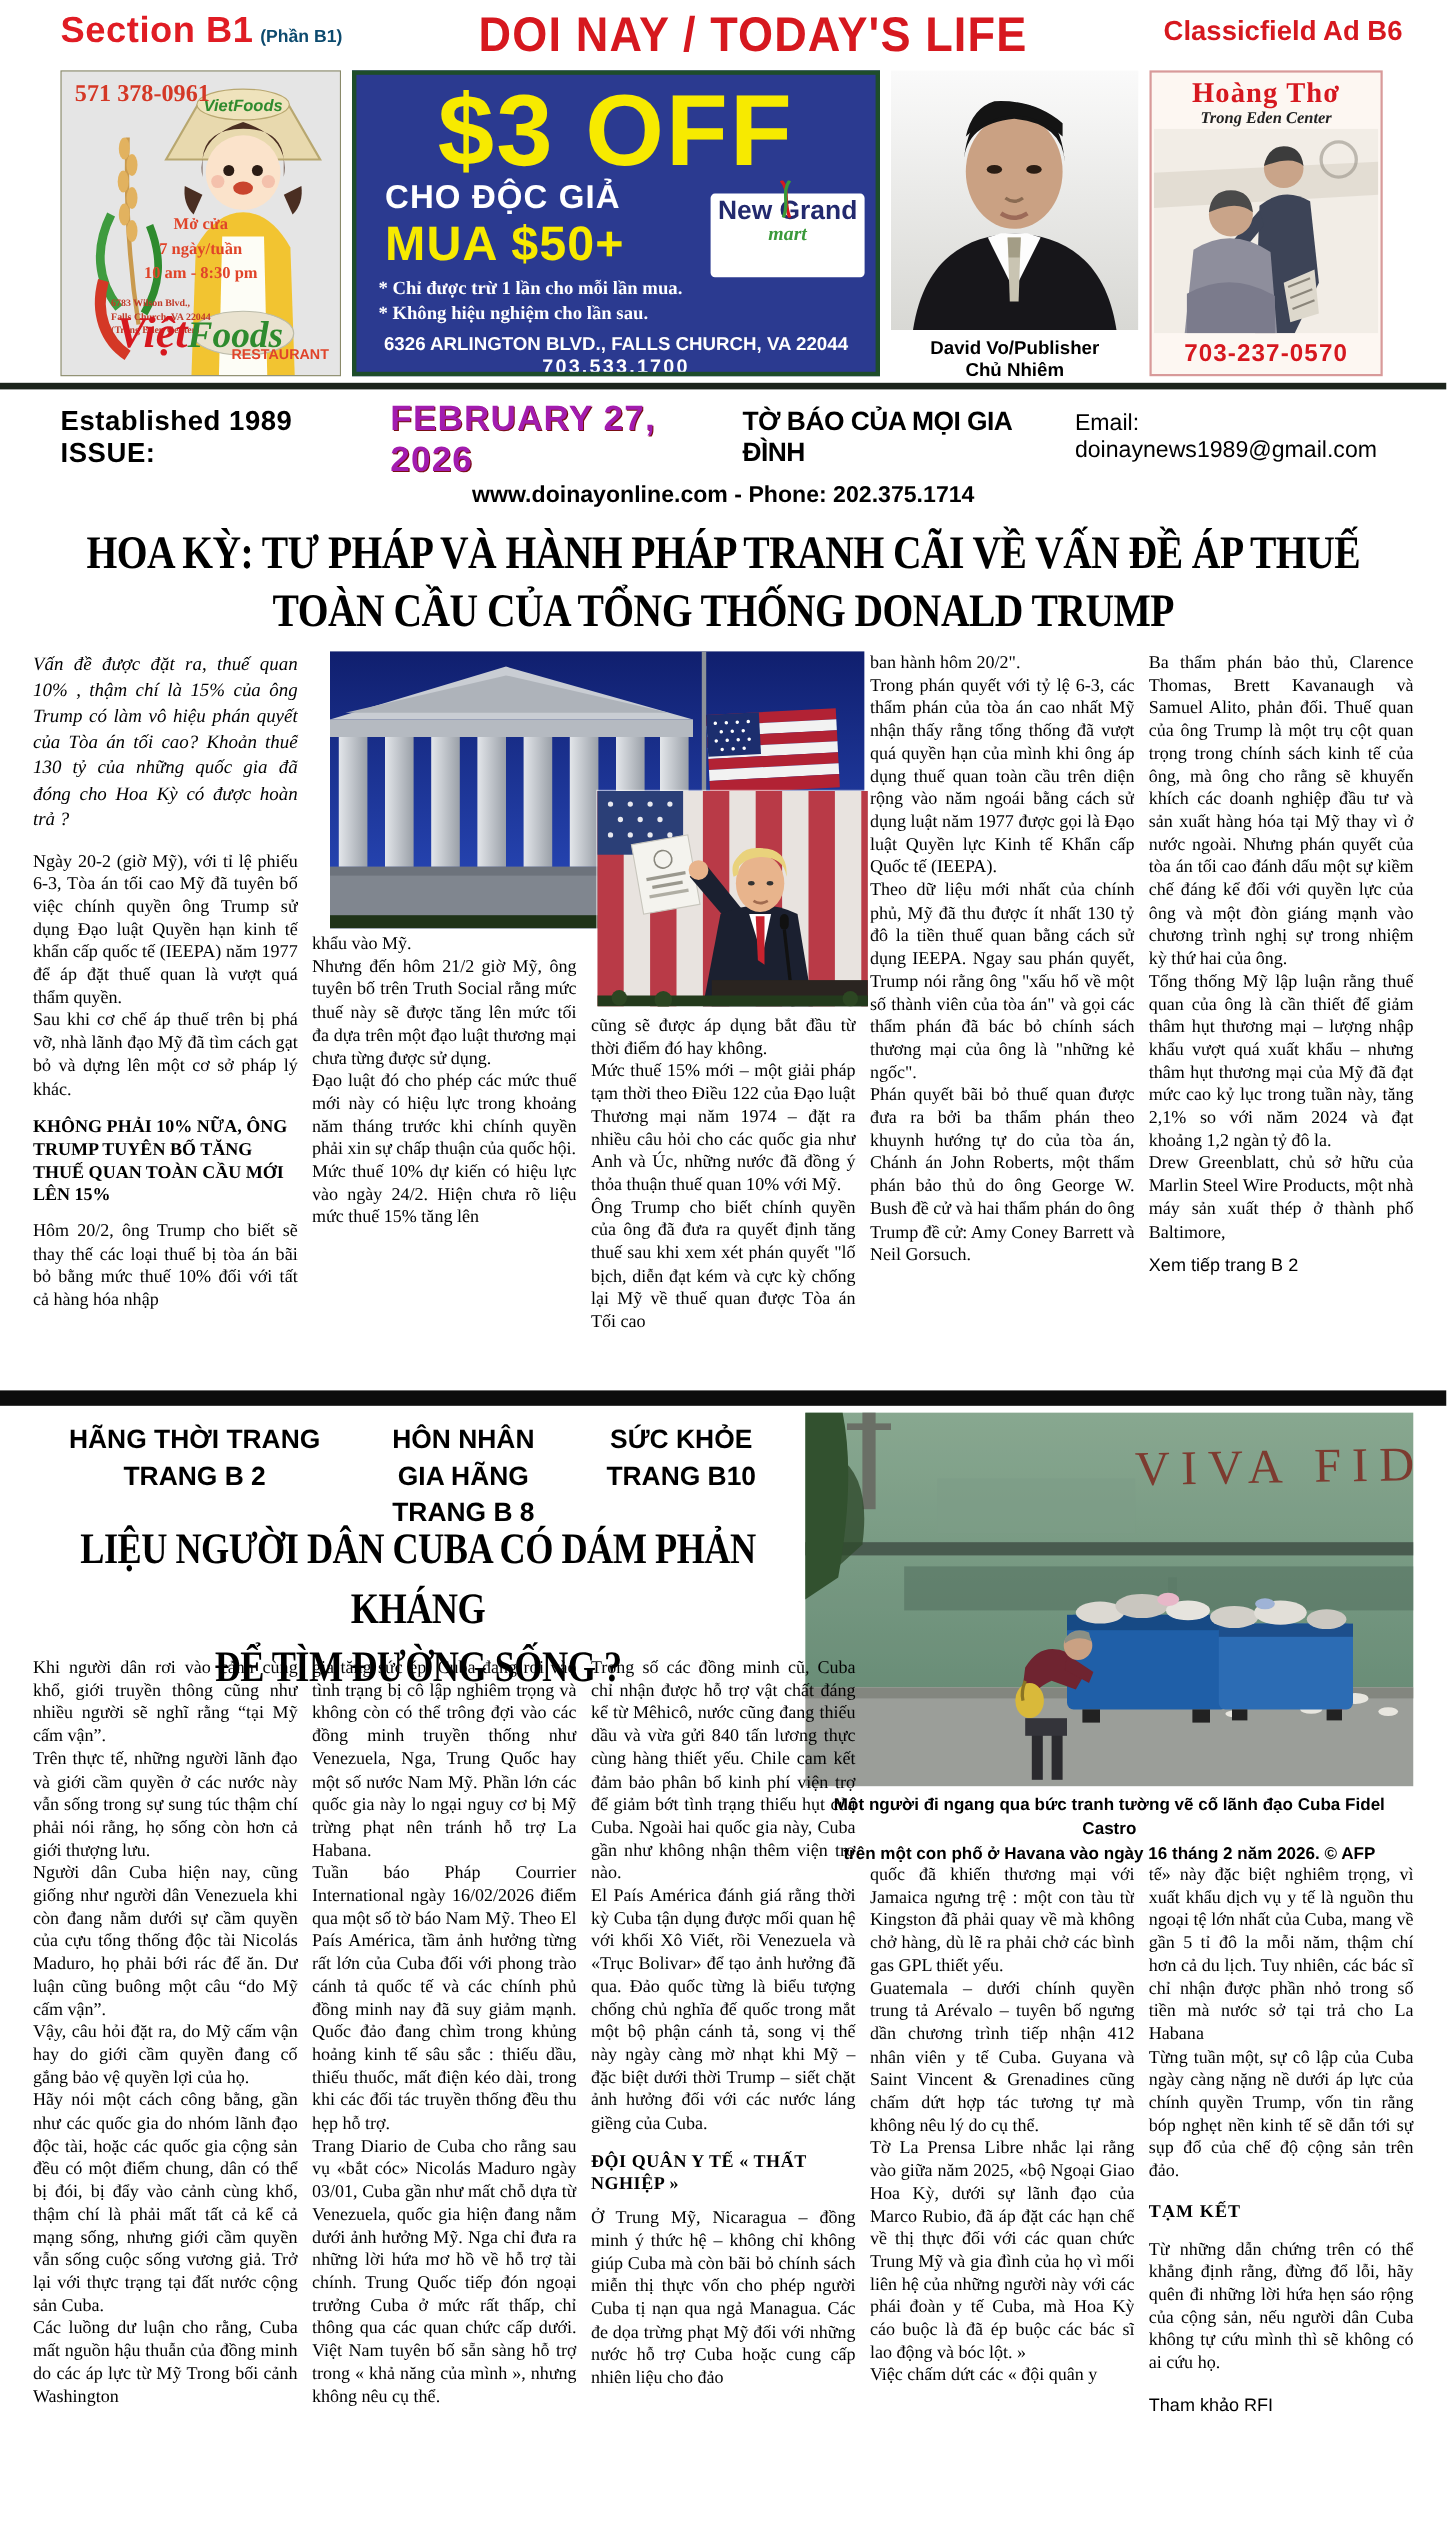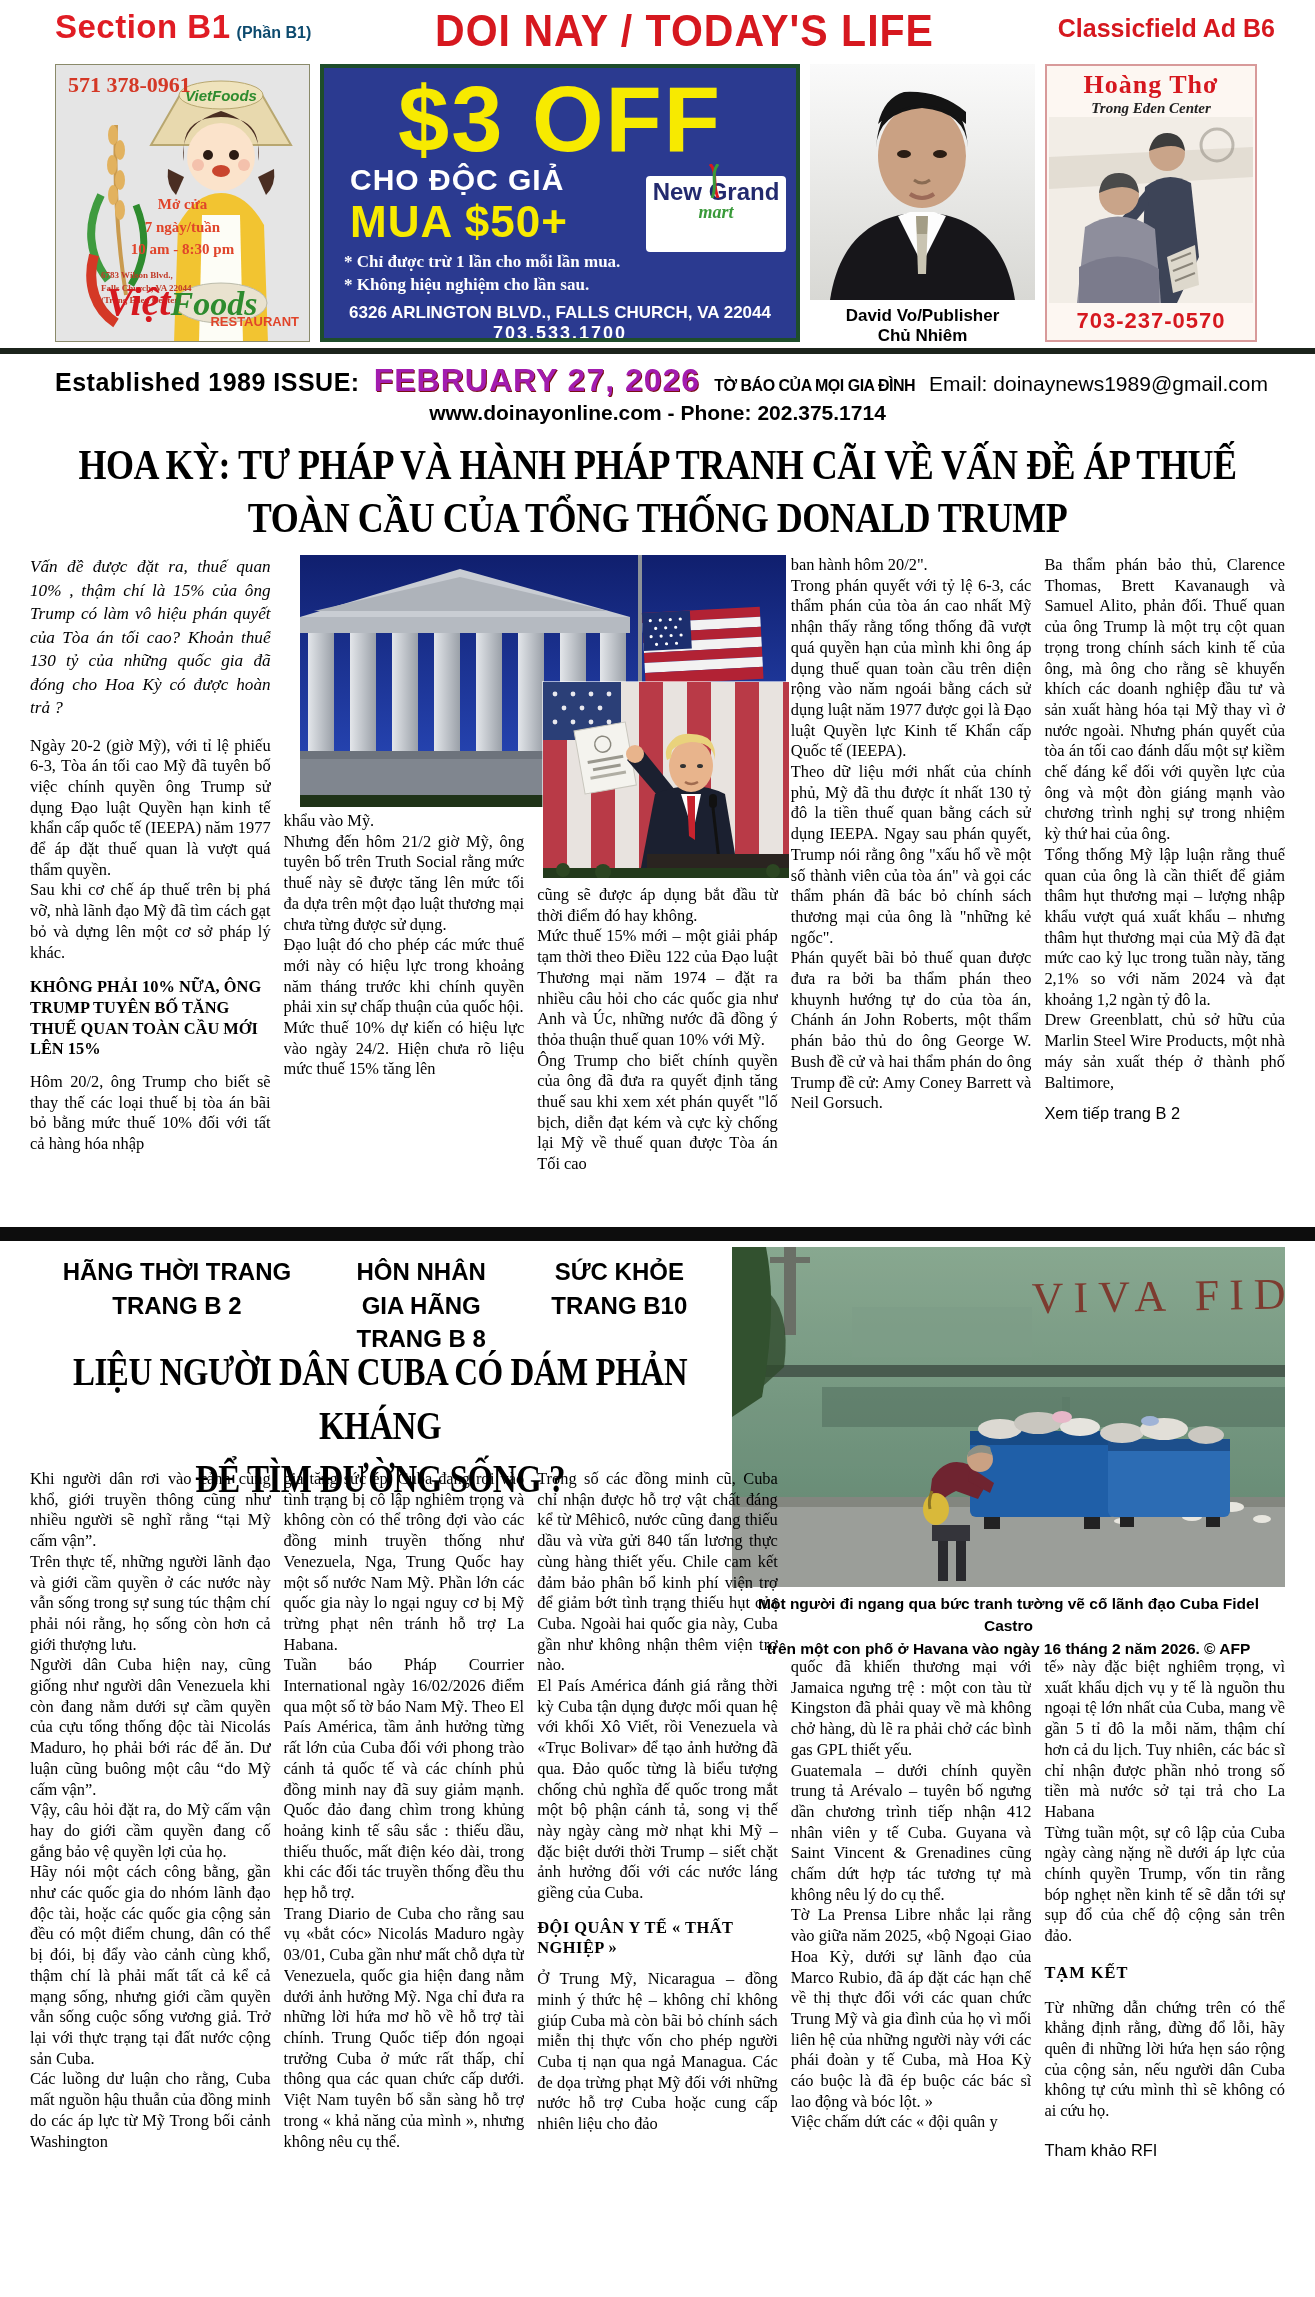--- a/index.html
+++ b/index.html
@@ -36,21 +36,21 @@
   .ad-dv .cap{font-family:"Liberation Sans",sans-serif;font-weight:800;font-size:17px;line-height:1.15;margin-top:2px;}
   .ad-ht{width:208px;border:2px solid #d89a9a;background:#fdf7f2;text-align:center;}
   .ht-title{color:#d6181f;font-weight:800;font-size:26px;font-family:"Liberation Serif",serif;margin-top:4px;letter-spacing:1px;}
   .ht-sub{font-style:italic;font-weight:bold;font-size:15px;color:#222;}
   .ht-phone{position:absolute;bottom:6px;left:0;right:0;color:#d6181f;font-weight:800;font-family:"Liberation Sans",sans-serif;font-size:22px;letter-spacing:1px;}
   
   .toprule{height:6px;background:#1c241c;margin:6px 0 0 0;}
   .dateline{display:flex;align-items:baseline;gap:14px;padding:8px 20px 0 55px;font-family:"Liberation Sans",sans-serif;}
   .est{font-weight:800;font-size:25px;letter-spacing:.5px;}
   .issuedate{color:#a21caf;font-weight:800;font-size:32px;letter-spacing:1px;text-shadow:1px 1px 0 #7a0d12;}
-  .tagline{font-weight:800;font-size:16px;letter-spacing:-.5px;}
+  .tagline{font-weight:800;font-size:24px;letter-spacing:-.5px;}
   .email{font-size:21px;}
   .webline{text-align:center;font-family:"Liberation Sans",sans-serif;font-weight:bold;font-size:21px;margin-top:2px;}
   
   .headline1{ text-align:center;font-weight:800;font-size:36px;line-height:1.25;transform:scaleY(1.18);margin-top:22px;letter-spacing:-.5px;}
   .art1{position:relative;margin:18px 30px 0 30px;height:658px;}
   .grid5{display:grid;grid-template-columns:repeat(5,1fr);gap:13px;height:100%;}
   .col{overflow:hidden;}
   .col p{margin:0;text-align:justify;font-size:16.4px;line-height:20.7px;}
   p.intro{font-style:italic;font-size:17.2px;line-height:23.5px;margin-bottom:16px !important;}
   .subhead{font-weight:bold;font-size:19.5px;line-height:25px;margin:14px 0 12px 0 !important;text-align:left !important;}

